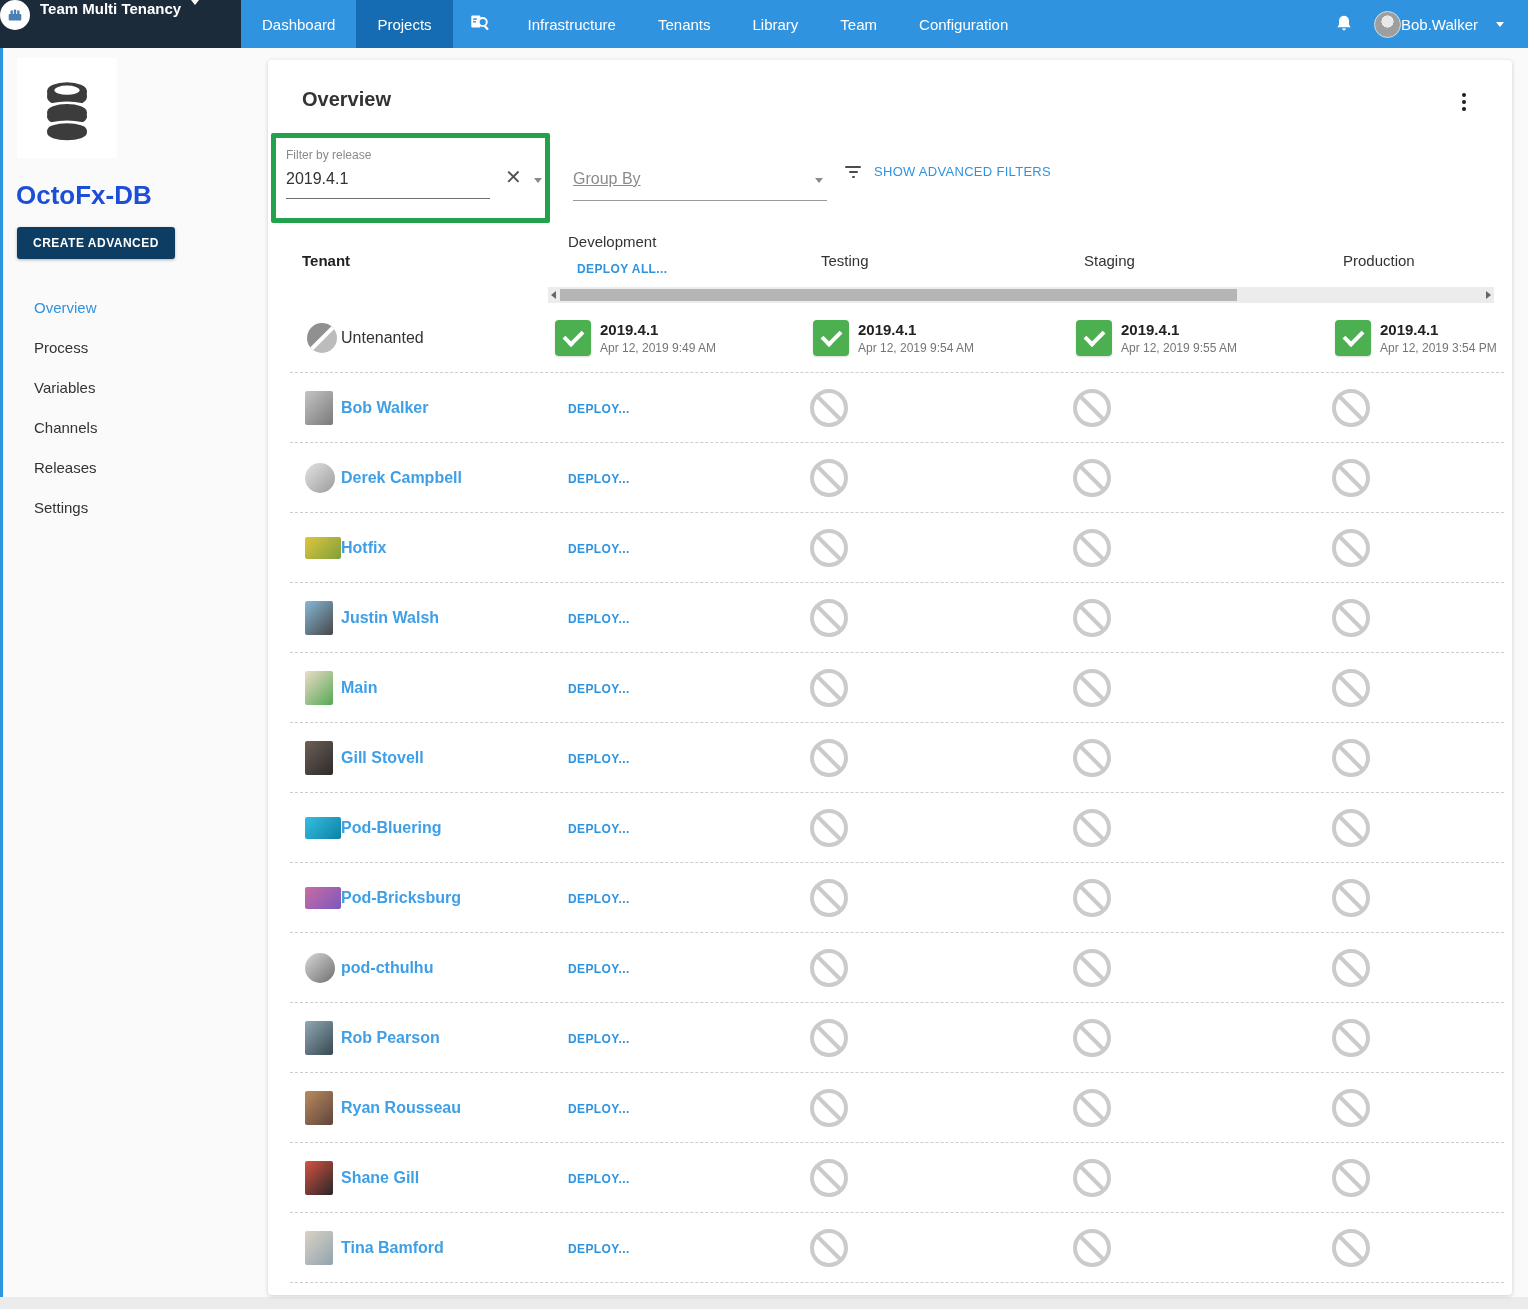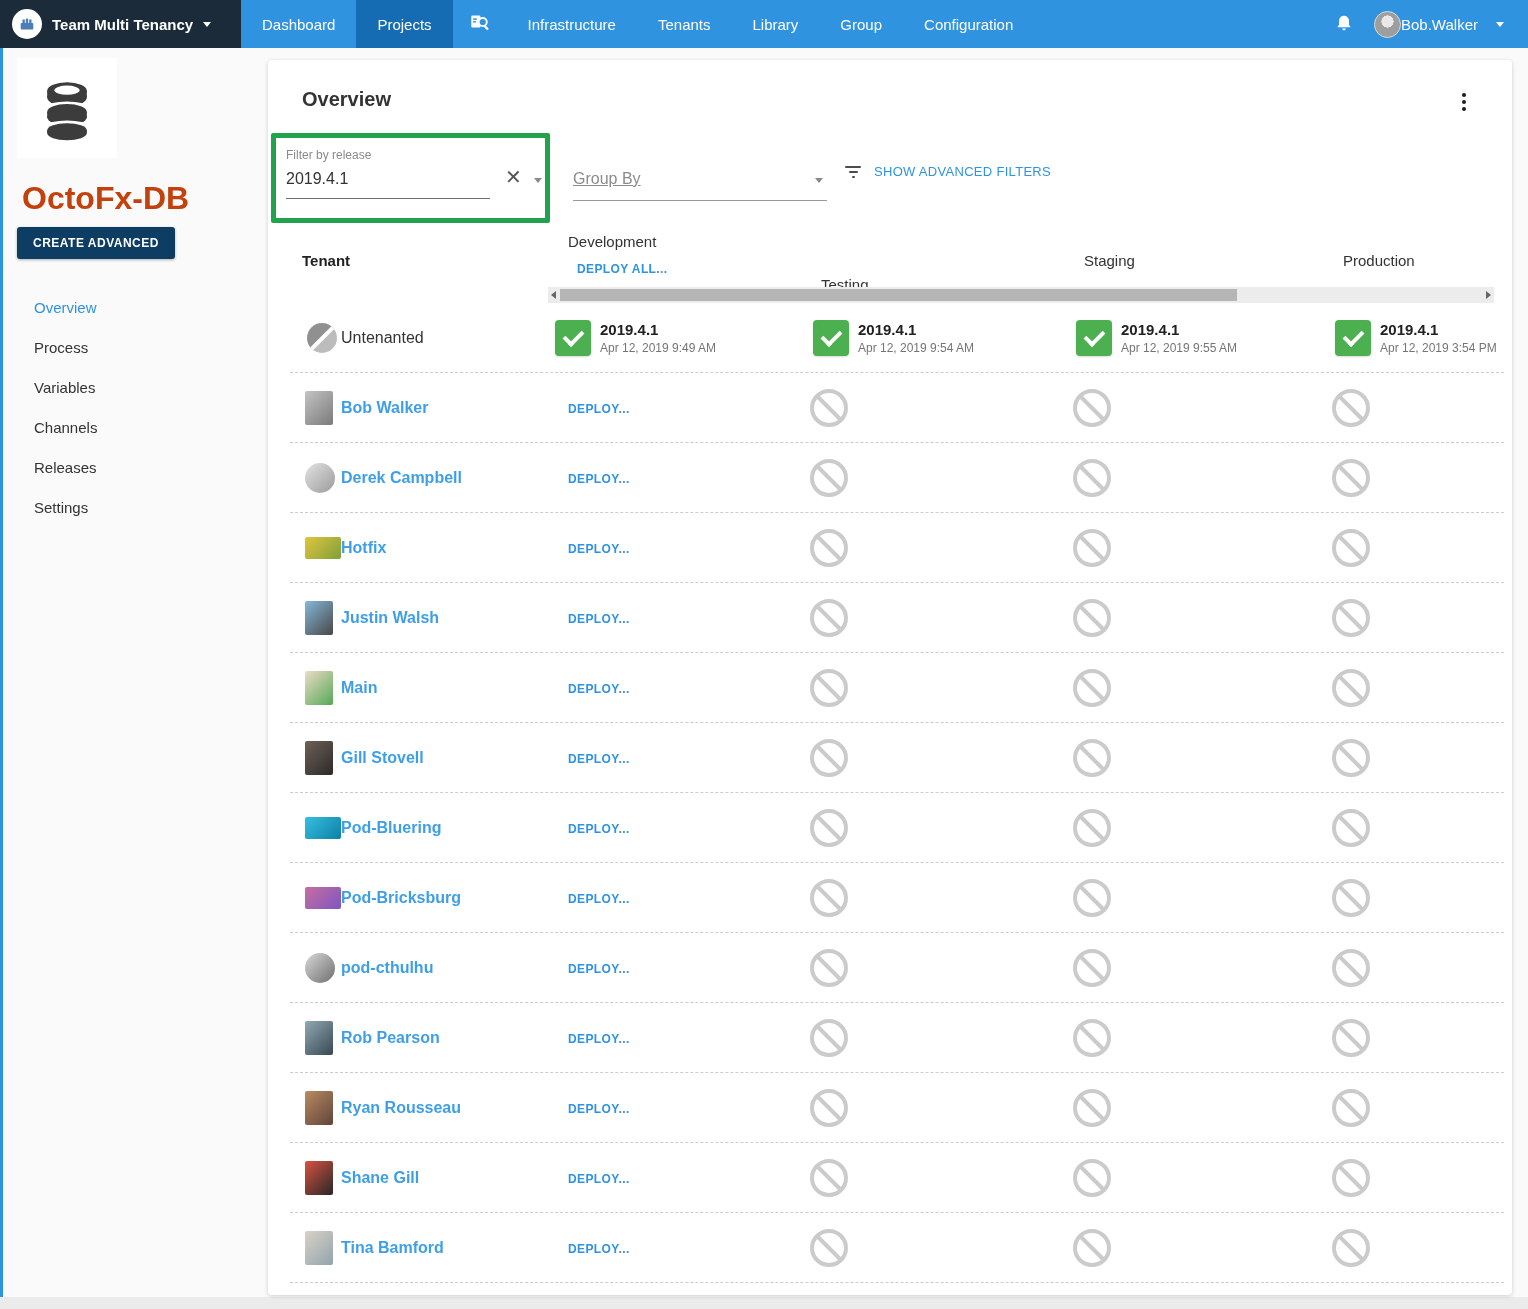--- a/index.html
+++ b/index.html
@@ -8,22 +8,22 @@
     --check-green:#4CAF50; --annotation-green:#23A24D; --blocked-gray:#CBCBCB;
   }
   *{box-sizing:border-box; margin:0; padding:0;}
   body{
     width:1528px; height:1309px; position:relative; overflow:hidden;
     background:#fafafa; font-family:"Liberation Sans", sans-serif; color:#333;
   }
   
   .topnav{position:absolute; left:0; top:0; width:100%; height:48px;
     background:var(--nav-blue); display:flex; align-items:stretch; color:#fff; z-index:30;}
-  .brand{width:241px; background:var(--brand-dark); display:flex; align-items:center;
-    padding-left:12px; gap:10px; cursor:pointer;}
+  .brand{width:241px; background:var(--brand-dark); display:flex; 
+    gap:10px; cursor:pointer;}
   .brand-logo{width:30px;height:30px;border-radius:50%;background:#fff;
     display:flex;align-items:center;justify-content:center;flex:none;}
   .brand-name{font-size:15px;font-weight:bold;white-space:nowrap;}
   .caret{width:0;height:0;border-left:4px solid transparent;border-right:4px solid transparent;
     border-top:5px solid #fff; display:inline-block;}
   .caret.gray{border-top-color:#8a8a8a;}
   .nav-tabs{display:flex; align-items:stretch;}
   .nav-tab{display:flex;align-items:center;padding:0 21px;font-size:15px;cursor:pointer;white-space:nowrap;}
   .nav-tab.active{background:var(--nav-active);}
   .nav-search{display:flex;align-items:center;padding:0 16px;cursor:pointer;}
@@ -34,21 +34,21 @@
     border:1px solid #ddd;flex:none;cursor:pointer;}
   .user-name{font-size:15px;cursor:pointer;}
   .nav-right .caret{margin-left:18px;cursor:pointer;}
   
   .left-strip{position:absolute;left:0;top:48px;width:3px;height:1261px;background:#2b95e0;}
   .bottom-band{position:absolute;left:0;top:1297px;width:100%;height:12px;background:#ebebeb;}
   
   .sidebar{position:absolute;left:3px;top:48px;width:250px;height:1249px;background:#fafafa;}
   .project-logo{position:absolute;left:14px;top:10px;width:100px;height:100px;background:#fff;
     display:flex;align-items:center;justify-content:center;}
-  .project-title{position:absolute;left:19px;top:132px;font-size:32px;color:#c2410c;}
+  .project-title{position:absolute;left:13px;top:132px;font-size:26px;color:#1d4ed8;}
   .create-release{position:absolute;left:14px;top:179px;height:32px;padding:0 16px;
     background:var(--button-dark);color:#fff;font-size:12px;font-weight:bold;letter-spacing:.5px;
     border:none;border-radius:3px;cursor:pointer;box-shadow:0 1px 3px rgba(0,0,0,.3);
     font-family:"Liberation Sans",sans-serif;}
   .side-nav{position:absolute;left:0;top:240px;right:0;}
   .side-item{display:block;height:40px;line-height:40px;padding-left:31px;font-size:15px;
     color:#333;text-decoration:none;cursor:pointer;}
   .side-item.active{color:var(--link-blue);font-weight:500;}
   
   .card{position:absolute;left:268px;top:60px;width:1244px;height:1235px;background:#fff;
@@ -71,21 +71,21 @@
   .funnel i{display:block;height:2px;background:#4c4c4c;border-radius:1px;}
   .funnel i:nth-child(1){width:16px;} .funnel i:nth-child(2){width:9px;} .funnel i:nth-child(3){width:3px;}
   .adv-label{font-size:13px;font-weight:500;letter-spacing:.3px;color:var(--link-blue);}
   
   .annotation{position:absolute;left:271px;top:133px;width:279px;height:90px;
     border:5px solid var(--annotation-green);border-radius:2px;z-index:40;pointer-events:none;}
   
   .th-tenant{position:absolute;left:34px;top:192px;font-size:15px;font-weight:bold;color:#212121;}
   .th-env{position:absolute;top:192px;font-size:15px;color:#333;}
   .th-dev{left:300px;top:173px;}
-  .th-testing{left:553px;margin-top:24px;} .th-staging{left:816px;} .th-production{left:1075px;}
+  .th-testing{left:553px;} .th-staging{left:816px;} .th-production{left:1075px;}
   .deploy-all{position:absolute;left:309px;top:202px;font-size:12px;font-weight:bold;
     letter-spacing:.4px;color:var(--link-blue);text-decoration:none;cursor:pointer;}
   
   .hscroll{position:absolute;left:280px;top:227px;width:946px;height:16px;background:#ececec;}
   .hs-arrow{position:absolute;top:4px;width:0;height:0;border-top:4px solid transparent;
     border-bottom:4px solid transparent;cursor:pointer;}
   .hs-left{left:3px;border-right:5px solid #666;}
   .hs-right{right:3px;border-left:5px solid #666;}
   .hs-thumb{position:absolute;left:12px;top:2px;width:677px;height:12px;background:#b5b5b5;cursor:grab;}
   
@@ -149,21 +149,21 @@
           <rect x="4.5" y="11" width="3" height="1.6" fill="#3093DF"></rect>
           <circle cx="15" cy="12" r="4.4" fill="#3093DF" stroke="#fff" stroke-width="2"></circle>
           <rect x="17.6" y="15.2" width="2.4" height="6" rx="1.2" transform="rotate(-45 18.8 18.2)" fill="#fff"></rect>
         </svg>
     </span>
   </div>
   <nav class="nav-tabs">
       <a class="nav-tab">Infrastructure</a>
       <a class="nav-tab">Tenants</a>
       <a class="nav-tab">Library</a>
-      <a class="nav-tab">Group</a>
+      <a class="nav-tab">Team</a>
       <a class="nav-tab">Configuration</a>
     </nav>
   <div class="nav-right">
     <span class="bell">
       <svg width="20" height="20" viewBox="0 0 24 24" fill="#fff">
           <path d="M12 2.2a6 6 0 0 0-6 6v4.6L4 16h16l-2-3.2V8.2a6 6 0 0 0-6-6zM9.8 17.5a2.2 2.2 0 0 0 4.4 0z"></path>
         </svg>
     </span>
     <span class="user-avatar"></span>
     <span class="user-name">Bob.Walker</span>

